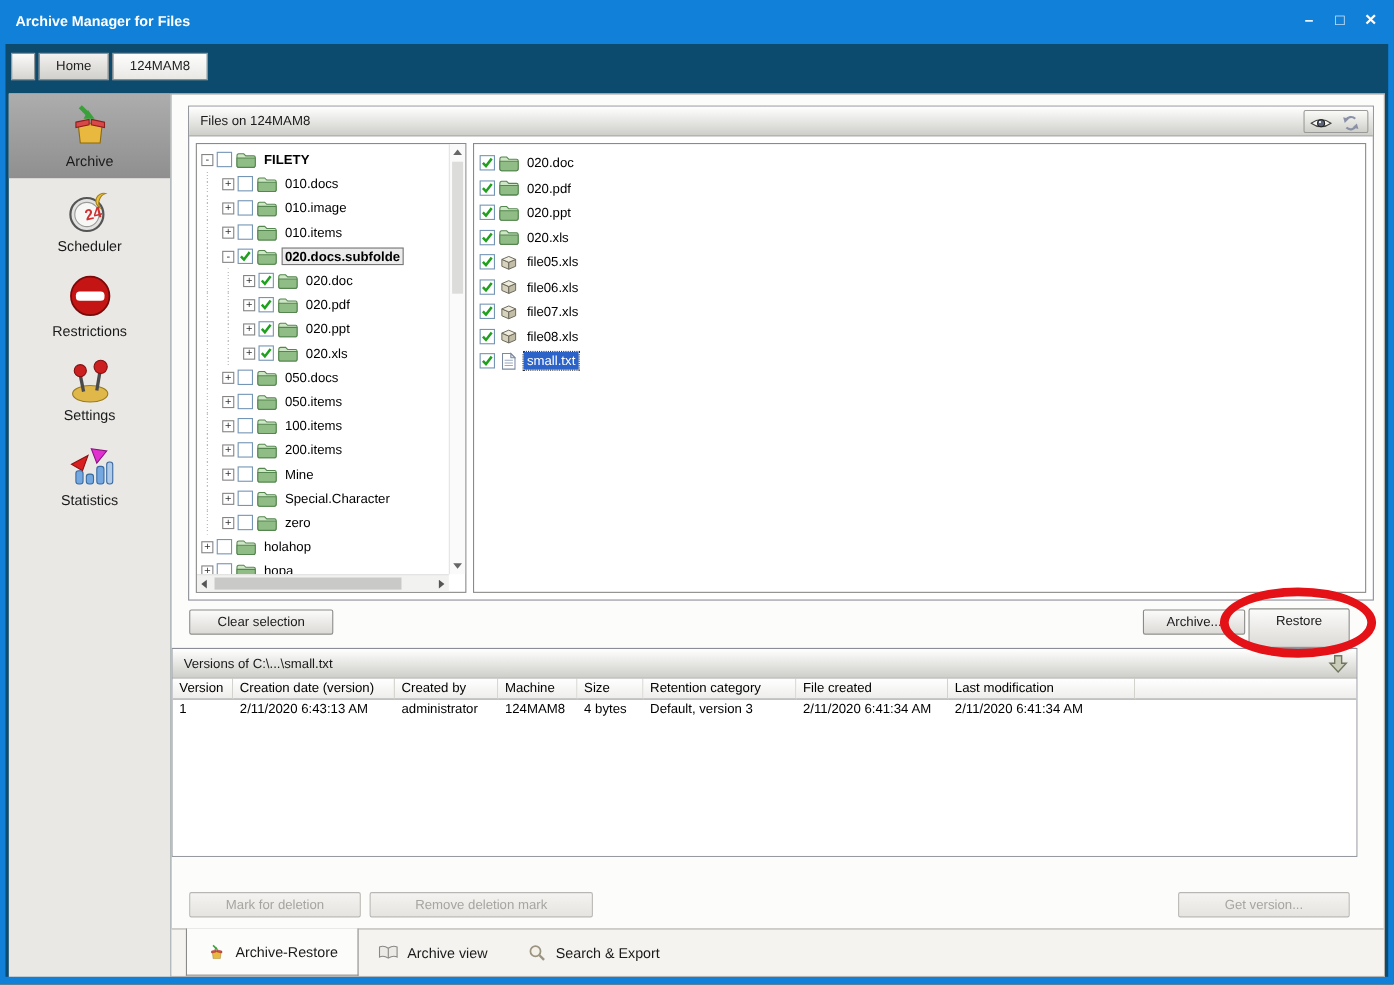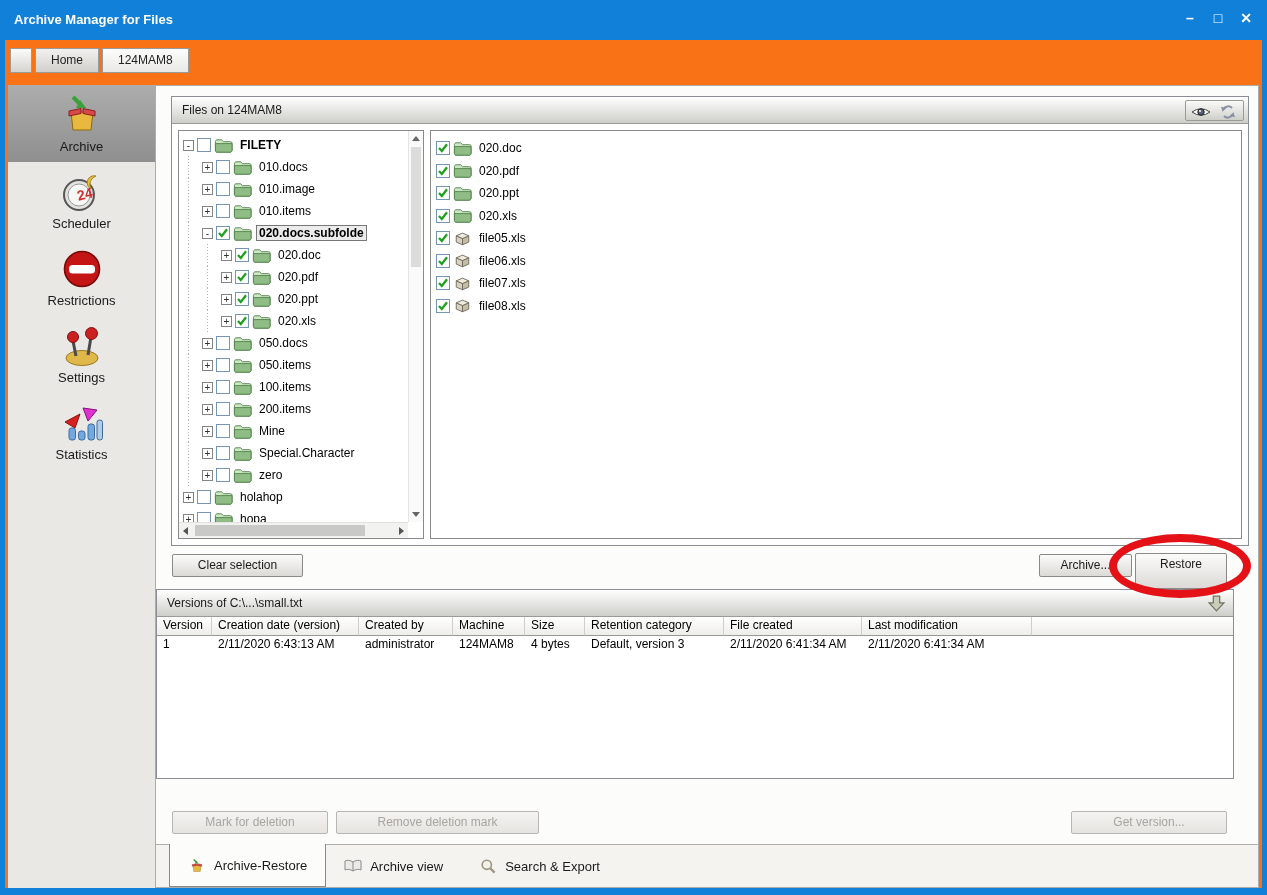--- a/index.html
+++ b/index.html
@@ -6,21 +6,21 @@
   html,body { background:#555; font-family:"Liberation Sans", sans-serif; }
   .window { position:relative; width:1267px; height:895px; background:#1180d8; overflow:hidden; }
 
   
   .titlebar { position:absolute; left:0; top:0; right:0; height:40px; }
   .title-text { position:absolute; left:14px; top:12px; font-size:13px; font-weight:bold; color:#fff; }
   .win-controls { position:absolute; right:14px; top:10px; display:flex; gap:14px; color:#fff; font-size:14px; }
   .win-btn { width:14px; text-align:center; cursor:default; font-weight:bold; }
 
   
-  .body { position:absolute; left:5px; top:40px; right:5px; bottom:7px; background:#f97316; }
+  .body { position:absolute; left:5px; top:40px; right:5px; bottom:7px; background:#0c4a6e; }
 
   
   .tabstrip { position:absolute; left:5px; top:8px; height:25px; display:flex; gap:3px; }
   .tab-stub { width:22px; height:25px; background:linear-gradient(#fbfbfa,#d6d4d0); border:1px solid #9a9a98; }
   .top-tab { height:25px; padding:0 15px; line-height:23px; font-size:12px; color:#222;
              background:linear-gradient(#f2f1ef,#d2d0cc); border:1px solid #9a9a98; }
   .top-tab.active { background:linear-gradient(#fdfdfd,#e9e8e5); }
 
   
   .sidebar { position:absolute; left:3px; top:45px; width:147px; bottom:0; background:#e9e8e5; }
@@ -512,20 +512,35 @@
                 <svg viewBox="0 0 12 12">
                   <path d="M2 6 L4.8 9 L10 2.2" fill="none" stroke="#1fa01f" stroke-width="2.3"></path>
                 </svg>
               </span>
               <span class="list-icon"><svg viewBox="0 0 19 19">
                   <path d="M2.5 6.5 L9.5 9.5 L9.5 16.5 L2.5 13.5 Z" fill="#d6d2bd" stroke="#6b675a"></path>
                   <path d="M16.5 6.5 L9.5 9.5 L9.5 16.5 L16.5 13.5 Z" fill="#c2bda6" stroke="#6b675a"></path>
                   <path d="M2.5 6.5 L9.5 3.5 L16.5 6.5 L9.5 9.5 Z" fill="#efecdd" stroke="#6b675a"></path>
                 </svg></span>
               <span class="list-label">file08.xls</span>
+            </div>
+            <div class="list-row">
+              <span class="checkbox">
+                <svg viewBox="0 0 12 12">
+                  <path d="M2 6 L4.8 9 L10 2.2" fill="none" stroke="#1fa01f" stroke-width="2.3"></path>
+                </svg>
+              </span>
+              <span class="list-icon"><svg viewBox="0 0 15 18">
+                  <path d="M1.5 1.5 L9.5 1.5 L13.5 5.5 L13.5 16.5 L1.5 16.5 Z" fill="#fff" stroke="#7a8aa0"></path>
+                  <path d="M9.5 1.5 L9.5 5.5 L13.5 5.5 Z" fill="#dfe6ef" stroke="#7a8aa0"></path>
+                  <line x1="3.5" y1="8" x2="11.5" y2="8" stroke="#9aa8c0"></line>
+                  <line x1="3.5" y1="10.5" x2="11.5" y2="10.5" stroke="#9aa8c0"></line>
+                  <line x1="3.5" y1="13" x2="11.5" y2="13" stroke="#9aa8c0"></line>
+                </svg></span>
+              <span class="list-label selected">small.txt</span>
             </div>
           </div>
       </div>
 
       <div class="btn btn-clear">Clear selection</div>
       <div class="btn btn-archive">Archive...</div>
       <div class="btn btn-restore">Restore</div>
       <div class="annotation-ellipse"></div>
 
       <div class="group versions-group">

